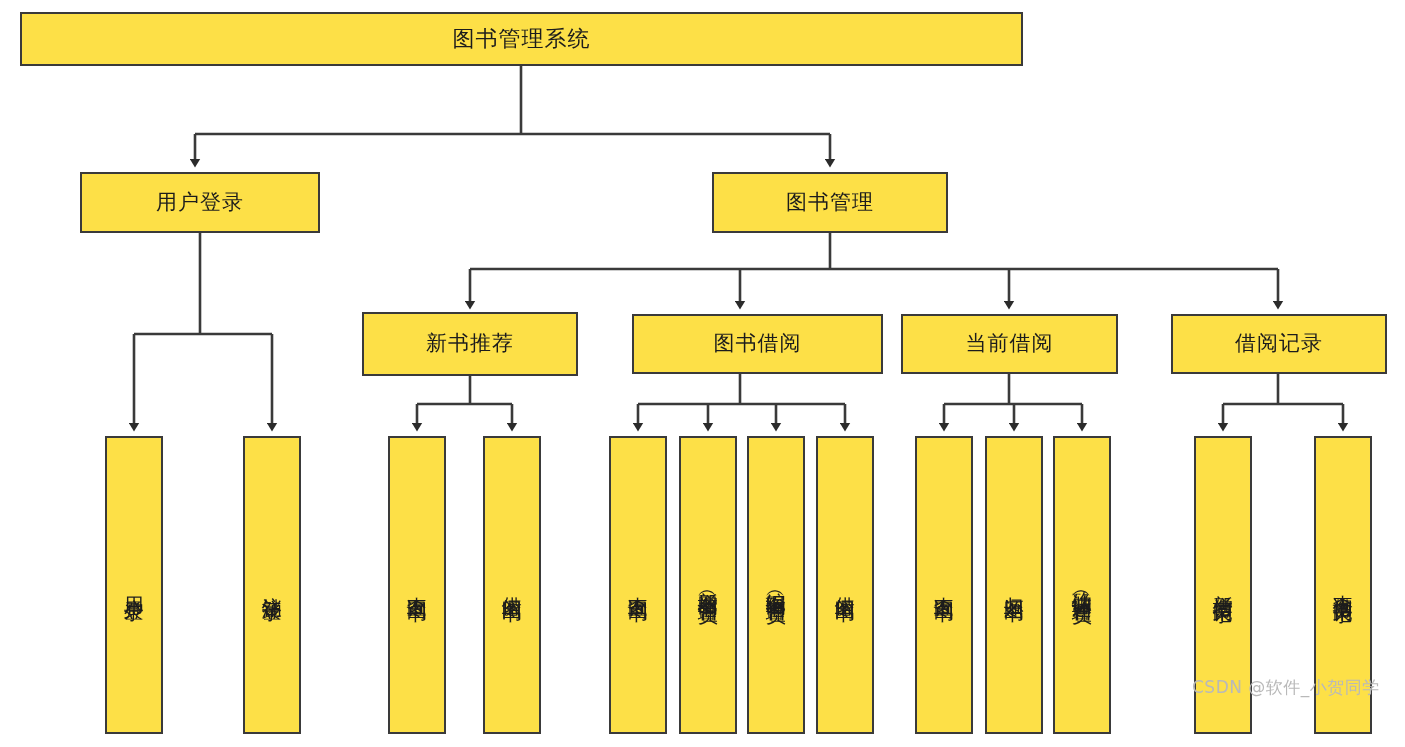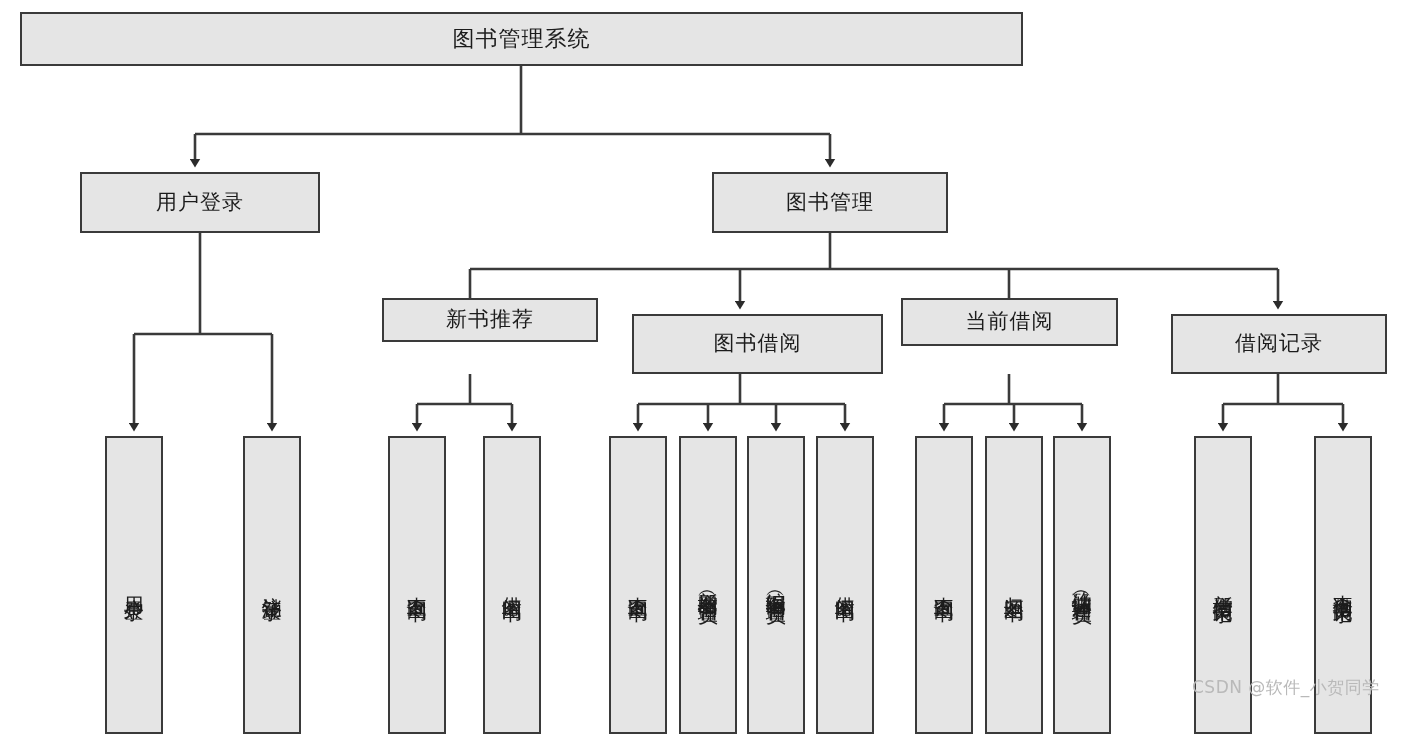--- a/index.html
+++ b/index.html
@@ -22,21 +22,21 @@
     position: absolute;
     left: 0;
     top: 0;
     width: 1405px;
     height: 747px;
     pointer-events: none;
   }
   .node {
     position: absolute;
     box-sizing: border-box;
-    background: #e5e5e5;
+    background: #fde047;
     border: 2px solid #3a3a3a;
     display: flex;
     align-items: center;
     justify-content: center;
     color: #1c1c1c;
   }
   .node.h {
     font-size: 21px;
     letter-spacing: 1px;
     line-height: 1.1;
@@ -125,27 +125,27 @@
     <span>图书管理系统</span>
   </div>
 
   <div class="node h" style="left:80px; top:172px; width:240px; height:61px;">
     <span>用户登录</span>
   </div>
   <div class="node h" style="left:712px; top:172px; width:236px; height:61px;">
     <span>图书管理</span>
   </div>
 
-  <div class="node h" style="left:362px; top:298px; width:216px; height:44px;margin-left:20px;">
+  <div class="node h" style="left:362px; top:312px; width:216px; height:64px;">
     <span>新书推荐</span>
   </div>
   <div class="node h" style="left:632px; top:314px; width:251px; height:60px;">
     <span>图书借阅</span>
   </div>
-  <div class="node h" style="left:901px; top:298px; width:217px; height:48px;">
+  <div class="node h" style="left:901px; top:314px; width:217px; height:60px;">
     <span>当前借阅</span>
   </div>
   <div class="node h" style="left:1171px; top:314px; width:216px; height:60px;">
     <span>借阅记录</span>
   </div>
 
   <div class="node v" style="left:105px; top:436px; width:58px; height:298px;">
     <span class="vtext">用户登录</span>
   </div>
   <div class="node v" style="left:243px; top:436px; width:58px; height:298px;">

